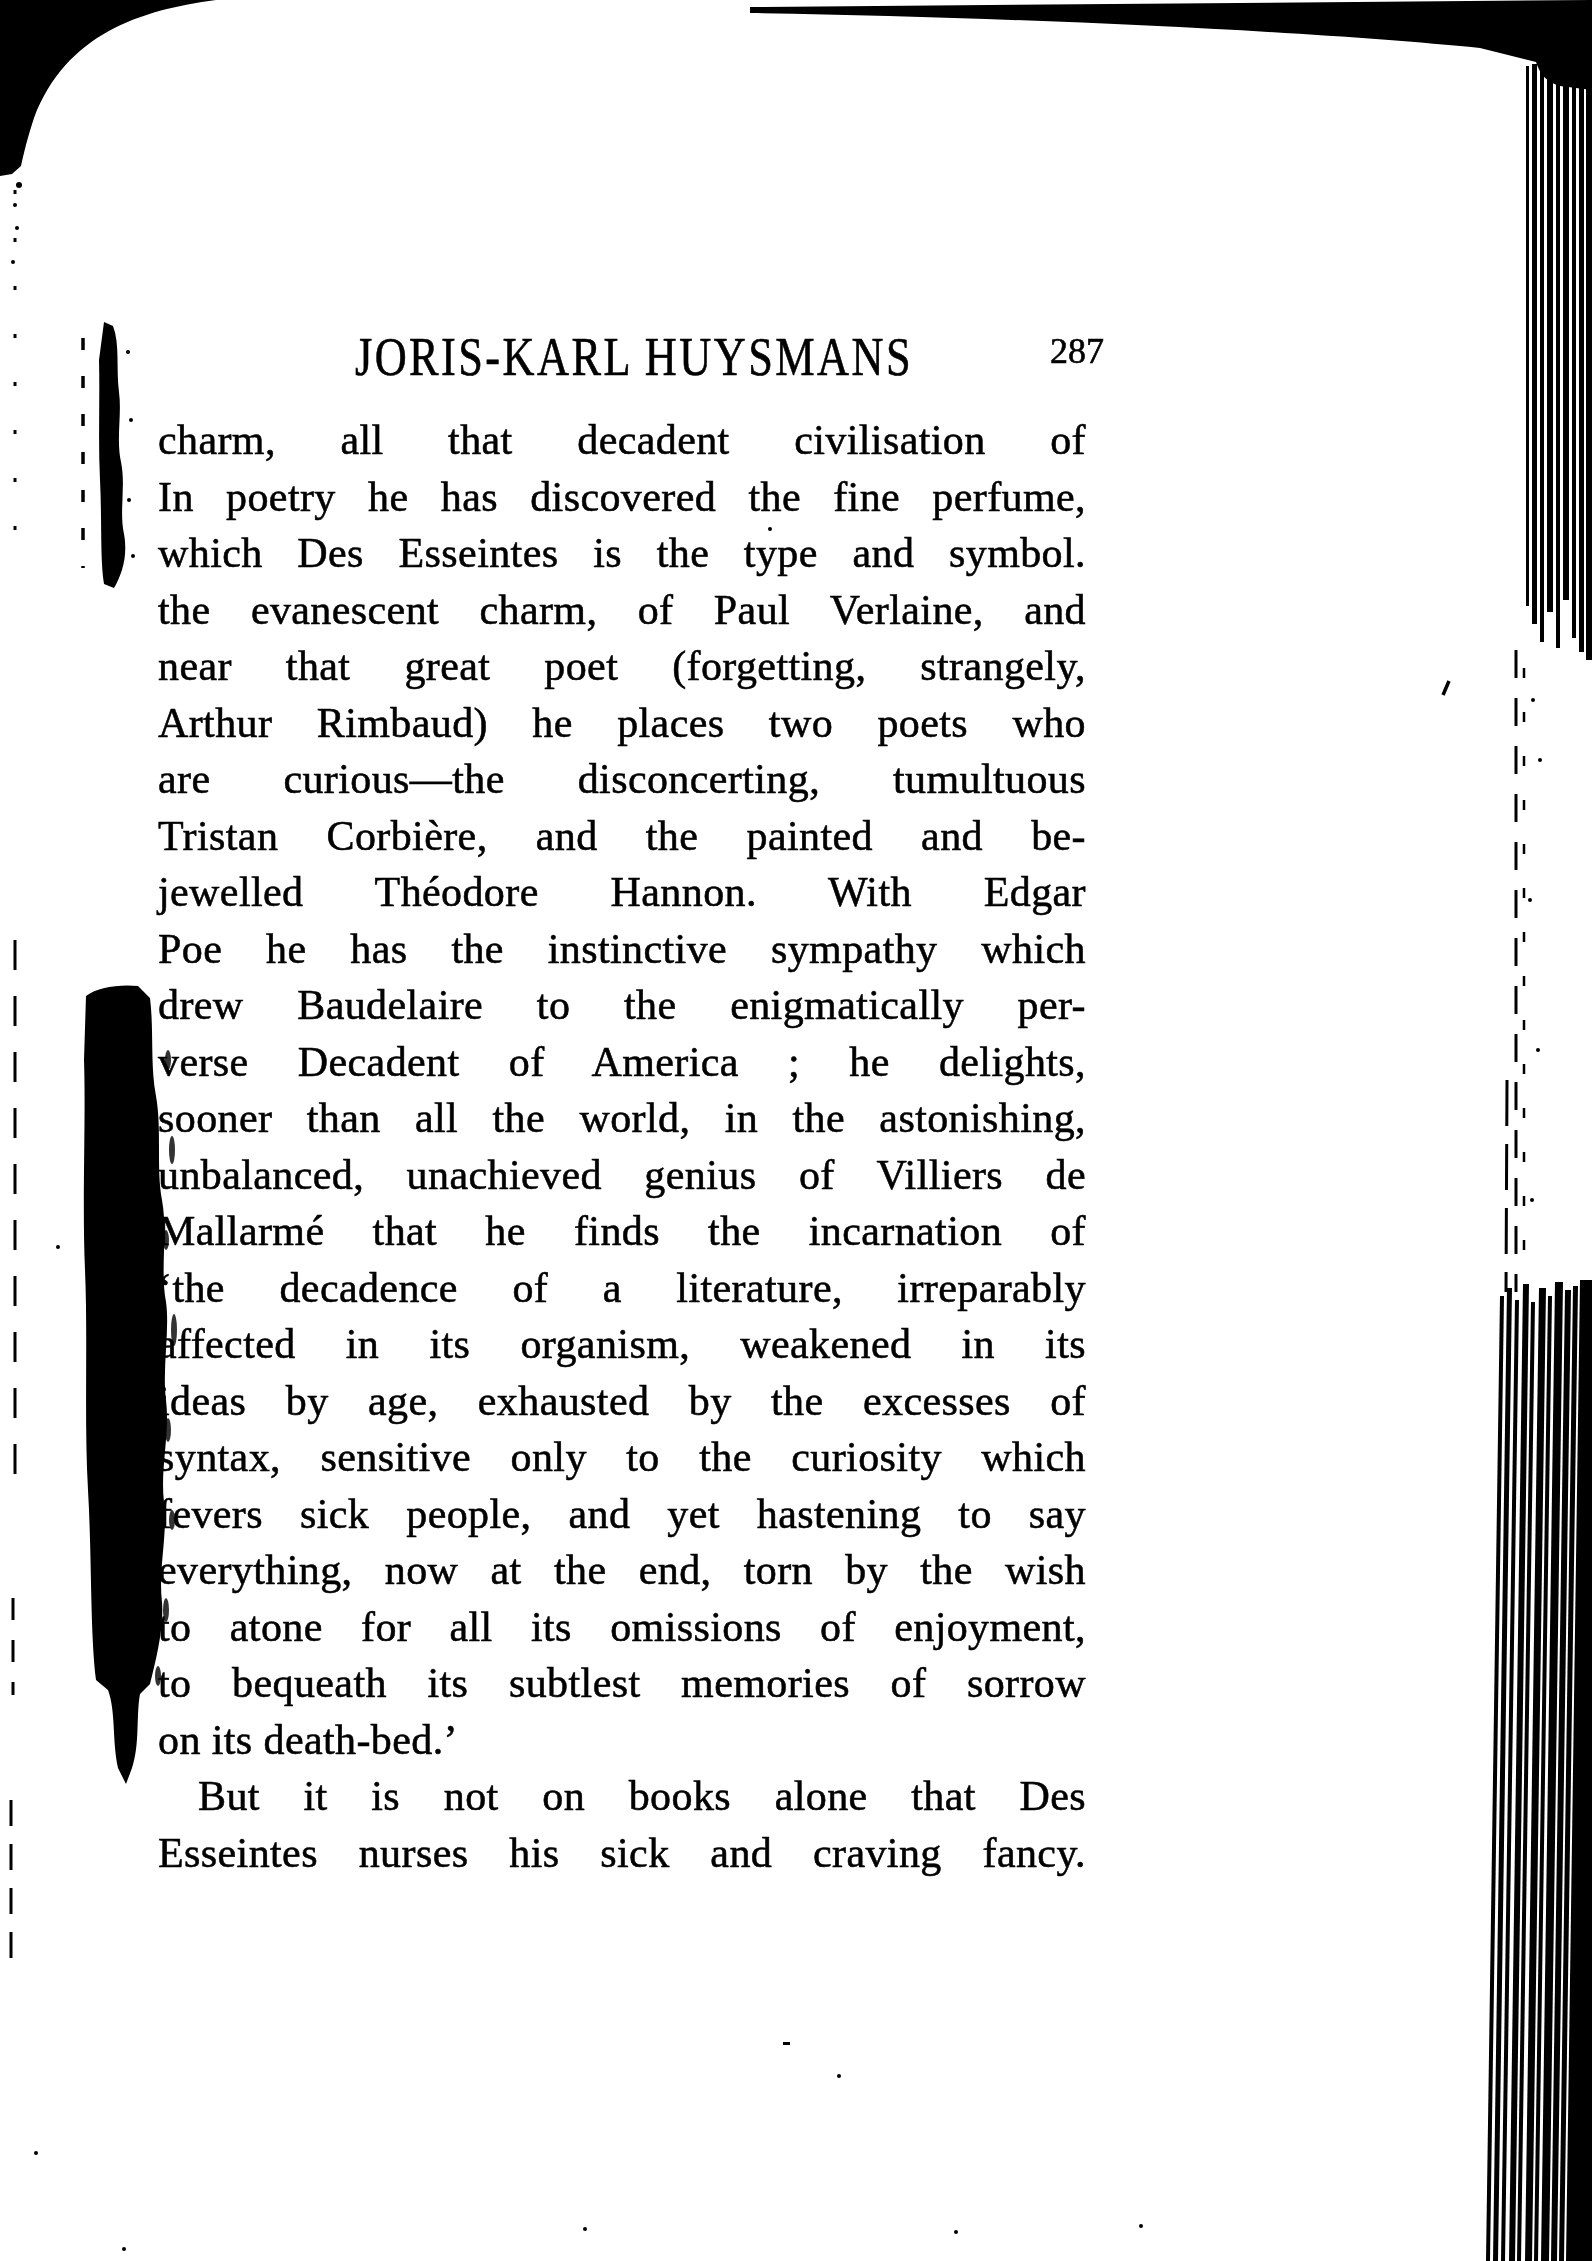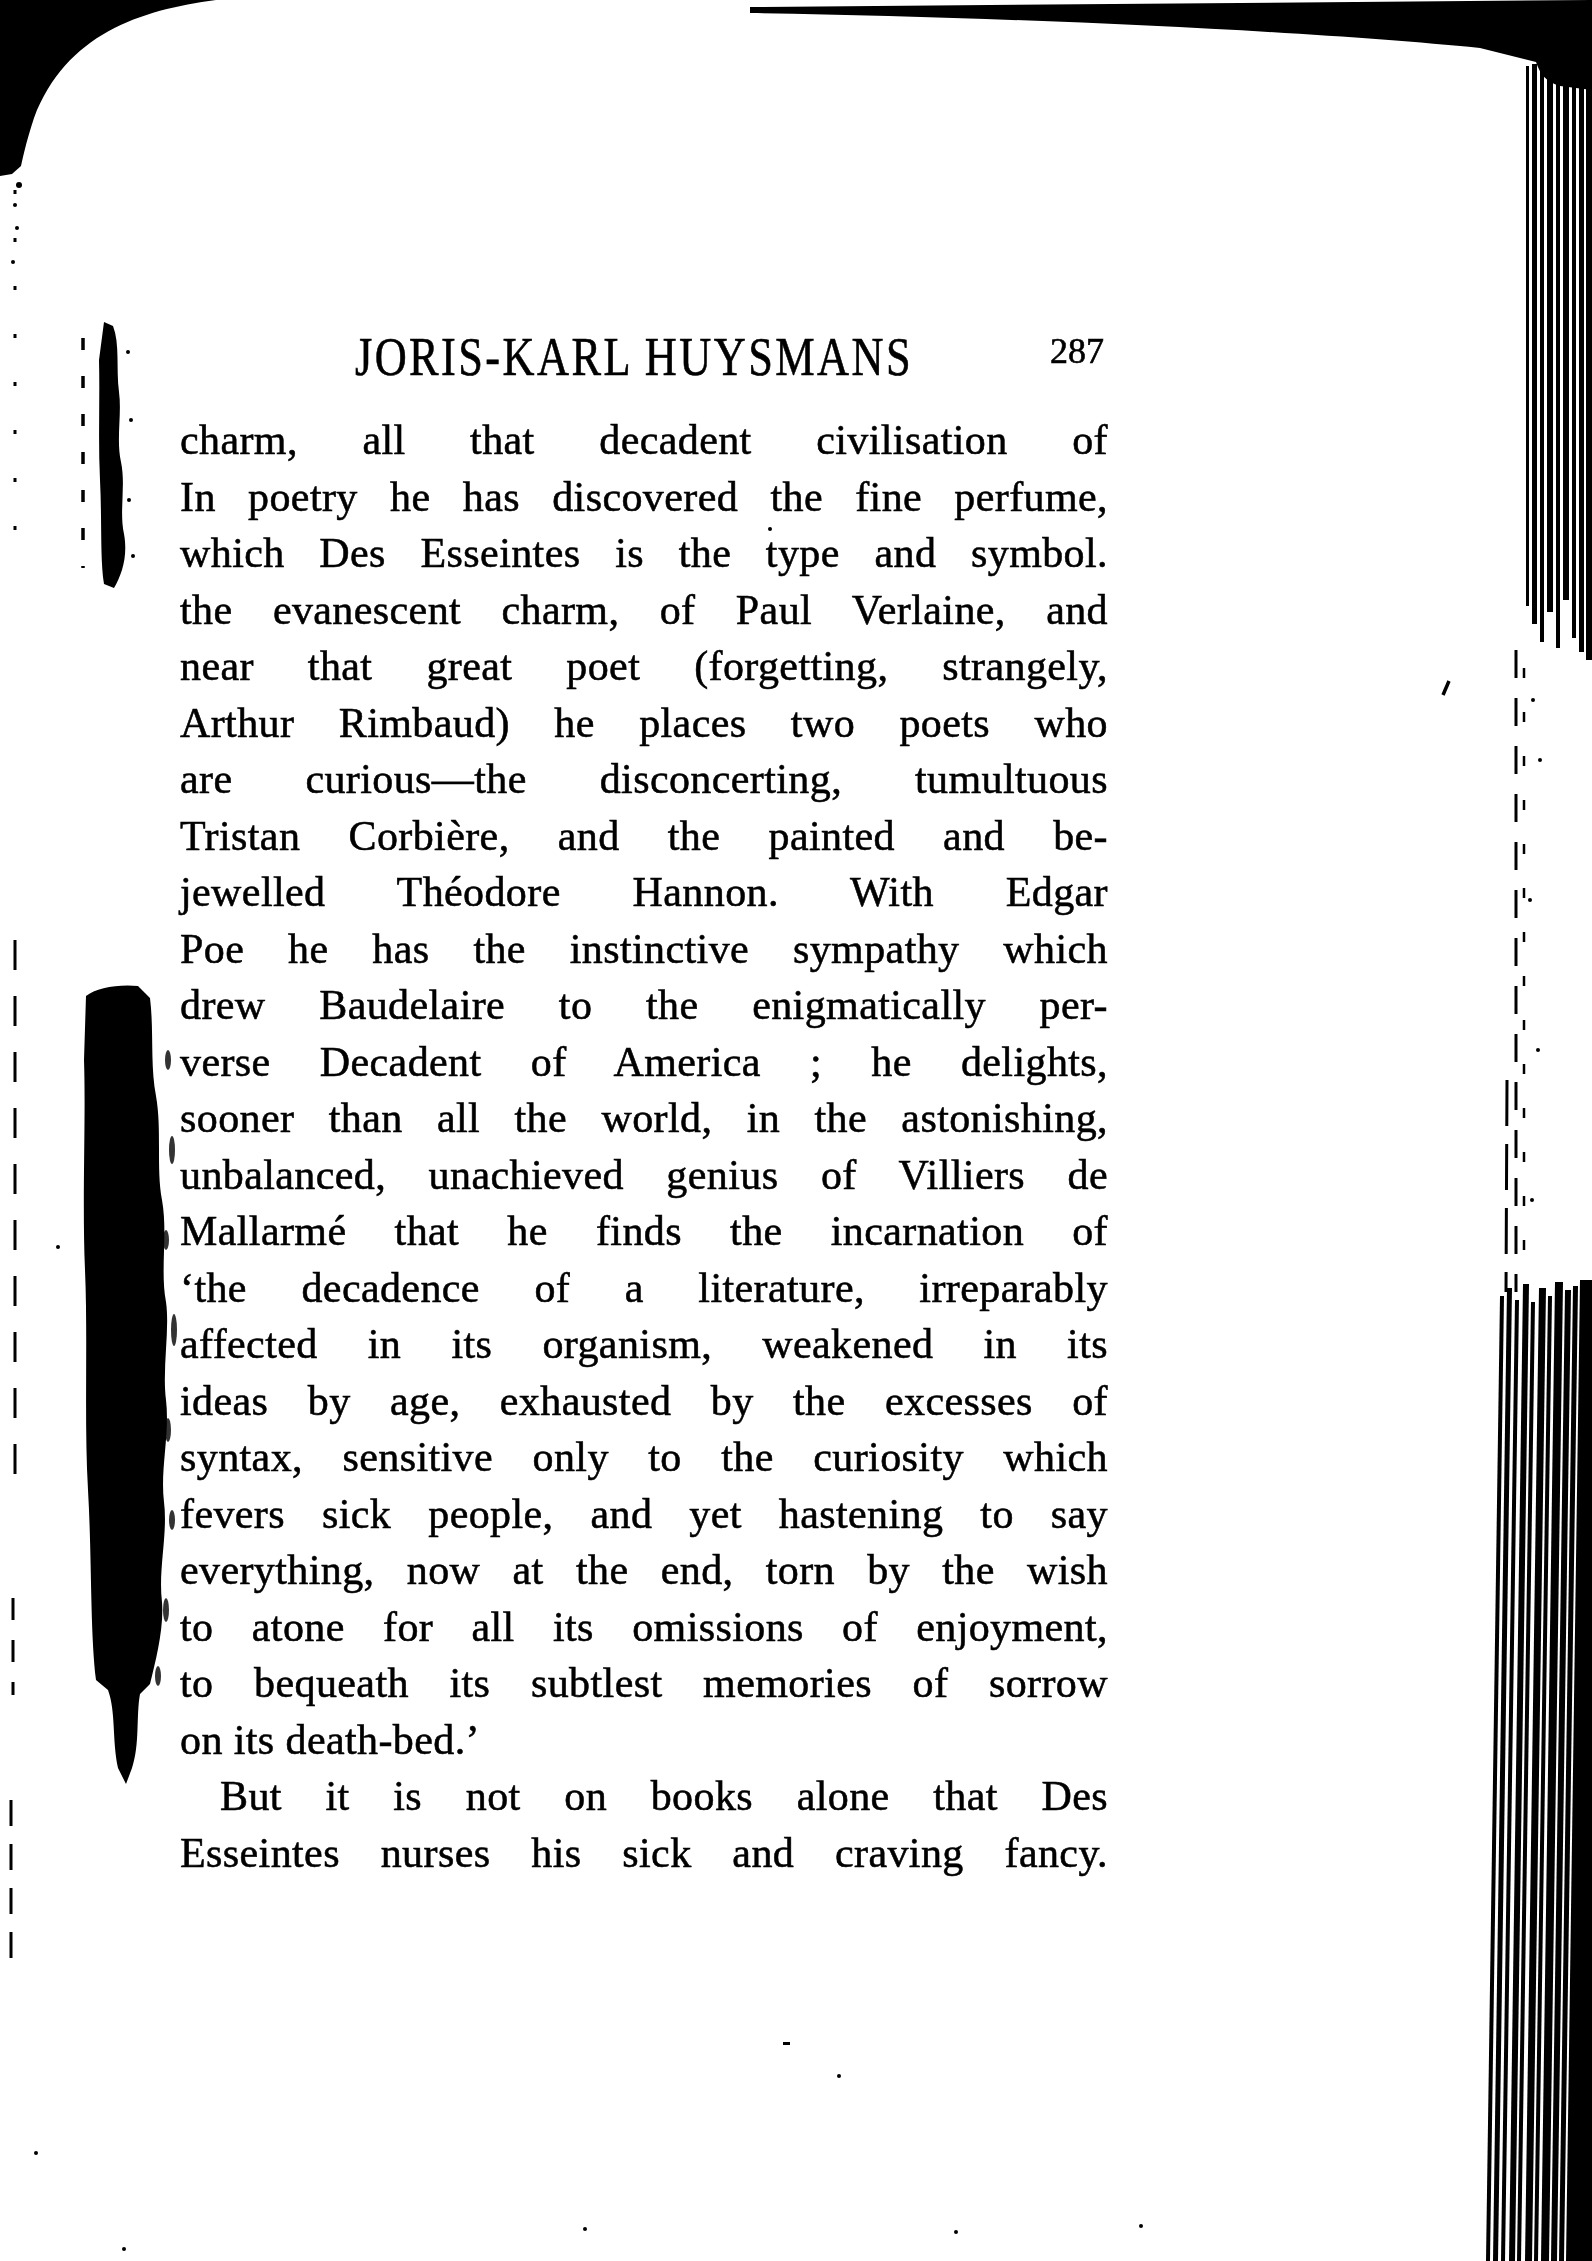--- a/index.html
+++ b/index.html
@@ -9,21 +9,21 @@
     font-family:"Liberation Serif",serif;color:var(--ink,#000);padding-left:20px;
   }
   .artifacts{position:absolute;left:0;top:0;width:1592px;height:2261px;z-index:3;color:var(--ink,#000);pointer-events:none;}
   .header{position:absolute;top:326px;left:170px;width:928px;height:64px;z-index:2;}
   .title{
     position:absolute;left:50%;top:0;transform:translateX(-50%) scaleX(.82);
     transform-origin:center top;font-size:54px;letter-spacing:3px;white-space:nowrap;
     -webkit-text-stroke:.6px currentColor;
   }
   .pagenum{position:absolute;right:-6px;top:4px;font-size:36px;-webkit-text-stroke:.6px currentColor;}
-  .body{position:absolute;top:412px;left:180px;width:928px;z-index:2;}
+  .body{position:absolute;top:412px;left:158px;width:928px;z-index:2;}
   .line{
     font-size:42px;line-height:56.5px;height:56.5px;letter-spacing:.4px;
     text-align:justify;text-align-last:justify;text-justify:inter-word;
     -webkit-text-stroke:.55px currentColor;white-space:nowrap;
   }
   .line.noj{text-align-last:left;}
   .line.ind{padding-left:40px;}
 </style>
 </head>
 <body>

